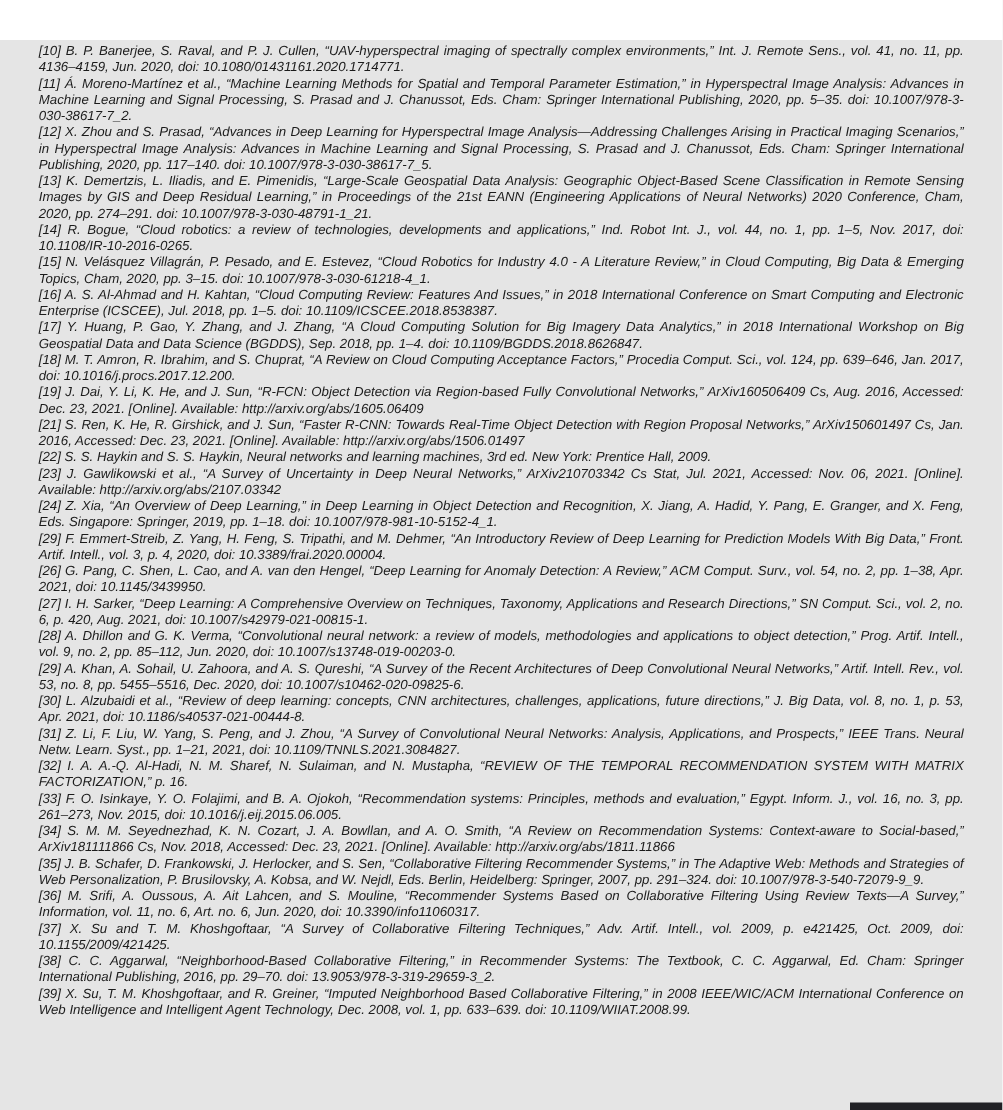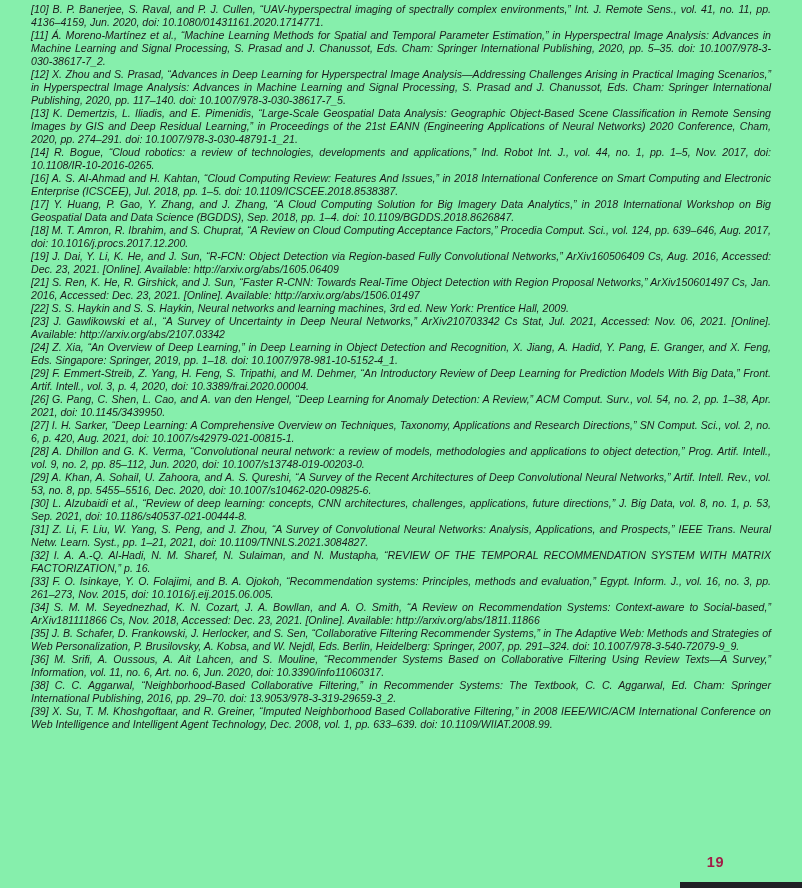--- a/index.html
+++ b/index.html
@@ -10,21 +10,22 @@
   body {
     width: 802px;
     height: 888px;
     position: relative;
     overflow: hidden;
     font-family: "Liberation Sans", sans-serif;
   }
   .page {
     position: absolute;
     inset: 0;
-    background: #86efac;
+    background: #e5e5e5;
+    margin-top: 32px;
   }
   .refs {
     position: absolute;
     top: 3px;
     left: 31px;
     width: 740px;
     font-style: italic;
     font-size: 10.6px;
     line-height: 13px;
     color: #1b1b1b;
@@ -55,38 +56,40 @@
 </head>
 <body>
 
 <div class="page">
   <div class="refs" style="color: rgb(27, 27, 27);">
       <p class="ref">[10] B. P. Banerjee, S. Raval, and P. J. Cullen, “UAV-hyperspectral imaging of spectrally complex environments,” Int. J. Remote Sens., vol. 41, no. 11, pp. 4136–4159, Jun. 2020, doi: 10.1080/01431161.2020.1714771.</p>
       <p class="ref">[11] Á. Moreno-Martínez et al., “Machine Learning Methods for Spatial and Temporal Parameter Estimation,” in Hyperspectral Image Analysis: Advances in Machine Learning and Signal Processing, S. Prasad and J. Chanussot, Eds. Cham: Springer International Publishing, 2020, pp. 5–35. doi: 10.1007/978-3-030-38617-7_2.</p>
       <p class="ref">[12] X. Zhou and S. Prasad, “Advances in Deep Learning for Hyperspectral Image Analysis—Addressing Challenges Arising in Practical Imaging Scenarios,” in Hyperspectral Image Analysis: Advances in Machine Learning and Signal Processing, S. Prasad and J. Chanussot, Eds. Cham: Springer International Publishing, 2020, pp. 117–140. doi: 10.1007/978-3-030-38617-7_5.</p>
       <p class="ref">[13] K. Demertzis, L. Iliadis, and E. Pimenidis, “Large-Scale Geospatial Data Analysis: Geographic Object-Based Scene Classification in Remote Sensing Images by GIS and Deep Residual Learning,” in Proceedings of the 21st EANN (Engineering Applications of Neural Networks) 2020 Conference, Cham, 2020, pp. 274–291. doi: 10.1007/978-3-030-48791-1_21.</p>
       <p class="ref">[14] R. Bogue, “Cloud robotics: a review of technologies, developments and applications,” Ind. Robot Int. J., vol. 44, no. 1, pp. 1–5, Nov. 2017, doi: 10.1108/IR-10-2016-0265.</p>
+      <p class="ref">[15] N. Velásquez Villagrán, P. Pesado, and E. Estevez, “Cloud Robotics for Industry 4.0 - A Literature Review,” in Cloud Computing, Big Data &amp; Emerging Topics, Cham, 2020, pp. 3–15. doi: 10.1007/978-3-030-61218-4_1.</p>
       <p class="ref">[16] A. S. Al-Ahmad and H. Kahtan, “Cloud Computing Review: Features And Issues,” in 2018 International Conference on Smart Computing and Electronic Enterprise (ICSCEE), Jul. 2018, pp. 1–5. doi: 10.1109/ICSCEE.2018.8538387.</p>
       <p class="ref">[17] Y. Huang, P. Gao, Y. Zhang, and J. Zhang, “A Cloud Computing Solution for Big Imagery Data Analytics,” in 2018 International Workshop on Big Geospatial Data and Data Science (BGDDS), Sep. 2018, pp. 1–4. doi: 10.1109/BGDDS.2018.8626847.</p>
-      <p class="ref">[18] M. T. Amron, R. Ibrahim, and S. Chuprat, “A Review on Cloud Computing Acceptance Factors,” Procedia Comput. Sci., vol. 124, pp. 639–646, Aug. 2017, doi: 10.1016/j.procs.2017.12.200.</p>
+      <p class="ref">[18] M. T. Amron, R. Ibrahim, and S. Chuprat, “A Review on Cloud Computing Acceptance Factors,” Procedia Comput. Sci., vol. 124, pp. 639–646, Jan. 2017, doi: 10.1016/j.procs.2017.12.200.</p>
       <p class="ref">[19] J. Dai, Y. Li, K. He, and J. Sun, “R-FCN: Object Detection via Region-based Fully Convolutional Networks,” ArXiv160506409 Cs, Aug. 2016, Accessed: Dec. 23, 2021. [Online]. Available: http://arxiv.org/abs/1605.06409</p>
       <p class="ref">[21] S. Ren, K. He, R. Girshick, and J. Sun, “Faster R-CNN: Towards Real-Time Object Detection with Region Proposal Networks,” ArXiv150601497 Cs, Jan. 2016, Accessed: Dec. 23, 2021. [Online]. Available: http://arxiv.org/abs/1506.01497</p>
       <p class="ref">[22] S. S. Haykin and S. S. Haykin, Neural networks and learning machines, 3rd ed. New York: Prentice Hall, 2009.</p>
       <p class="ref">[23] J. Gawlikowski et al., “A Survey of Uncertainty in Deep Neural Networks,” ArXiv210703342 Cs Stat, Jul. 2021, Accessed: Nov. 06, 2021. [Online]. Available: http://arxiv.org/abs/2107.03342</p>
       <p class="ref">[24] Z. Xia, “An Overview of Deep Learning,” in Deep Learning in Object Detection and Recognition, X. Jiang, A. Hadid, Y. Pang, E. Granger, and X. Feng, Eds. Singapore: Springer, 2019, pp. 1–18. doi: 10.1007/978-981-10-5152-4_1.</p>
       <p class="ref">[29] F. Emmert-Streib, Z. Yang, H. Feng, S. Tripathi, and M. Dehmer, “An Introductory Review of Deep Learning for Prediction Models With Big Data,” Front. Artif. Intell., vol. 3, p. 4, 2020, doi: 10.3389/frai.2020.00004.</p>
       <p class="ref">[26] G. Pang, C. Shen, L. Cao, and A. van den Hengel, “Deep Learning for Anomaly Detection: A Review,” ACM Comput. Surv., vol. 54, no. 2, pp. 1–38, Apr. 2021, doi: 10.1145/3439950.</p>
       <p class="ref">[27] I. H. Sarker, “Deep Learning: A Comprehensive Overview on Techniques, Taxonomy, Applications and Research Directions,” SN Comput. Sci., vol. 2, no. 6, p. 420, Aug. 2021, doi: 10.1007/s42979-021-00815-1.</p>
       <p class="ref">[28] A. Dhillon and G. K. Verma, “Convolutional neural network: a review of models, methodologies and applications to object detection,” Prog. Artif. Intell., vol. 9, no. 2, pp. 85–112, Jun. 2020, doi: 10.1007/s13748-019-00203-0.</p>
       <p class="ref">[29] A. Khan, A. Sohail, U. Zahoora, and A. S. Qureshi, “A Survey of the Recent Architectures of Deep Convolutional Neural Networks,” Artif. Intell. Rev., vol. 53, no. 8, pp. 5455–5516, Dec. 2020, doi: 10.1007/s10462-020-09825-6.</p>
-      <p class="ref">[30] L. Alzubaidi et al., “Review of deep learning: concepts, CNN architectures, challenges, applications, future directions,” J. Big Data, vol. 8, no. 1, p. 53, Sep. 2021, doi: 10.1186/s40537-021-00444-8.</p>
+      <p class="ref">[30] L. Alzubaidi et al., “Review of deep learning: concepts, CNN architectures, challenges, applications, future directions,” J. Big Data, vol. 8, no. 1, p. 53, Apr. 2021, doi: 10.1186/s40537-021-00444-8.</p>
       <p class="ref">[31] Z. Li, F. Liu, W. Yang, S. Peng, and J. Zhou, “A Survey of Convolutional Neural Networks: Analysis, Applications, and Prospects,” IEEE Trans. Neural Netw. Learn. Syst., pp. 1–21, 2021, doi: 10.1109/TNNLS.2021.3084827.</p>
       <p class="ref">[32] I. A. A.-Q. Al-Hadi, N. M. Sharef, N. Sulaiman, and N. Mustapha, “REVIEW OF THE TEMPORAL RECOMMENDATION SYSTEM WITH MATRIX FACTORIZATION,” p. 16.</p>
       <p class="ref">[33] F. O. Isinkaye, Y. O. Folajimi, and B. A. Ojokoh, “Recommendation systems: Principles, methods and evaluation,” Egypt. Inform. J., vol. 16, no. 3, pp. 261–273, Nov. 2015, doi: 10.1016/j.eij.2015.06.005.</p>
       <p class="ref">[34] S. M. M. Seyednezhad, K. N. Cozart, J. A. Bowllan, and A. O. Smith, “A Review on Recommendation Systems: Context-aware to Social-based,” ArXiv181111866 Cs, Nov. 2018, Accessed: Dec. 23, 2021. [Online]. Available: http://arxiv.org/abs/1811.11866</p>
       <p class="ref">[35] J. B. Schafer, D. Frankowski, J. Herlocker, and S. Sen, “Collaborative Filtering Recommender Systems,” in The Adaptive Web: Methods and Strategies of Web Personalization, P. Brusilovsky, A. Kobsa, and W. Nejdl, Eds. Berlin, Heidelberg: Springer, 2007, pp. 291–324. doi: 10.1007/978-3-540-72079-9_9.</p>
       <p class="ref">[36] M. Srifi, A. Oussous, A. Ait Lahcen, and S. Mouline, “Recommender Systems Based on Collaborative Filtering Using Review Texts—A Survey,” Information, vol. 11, no. 6, Art. no. 6, Jun. 2020, doi: 10.3390/info11060317.</p>
+      <p class="ref">[37] X. Su and T. M. Khoshgoftaar, “A Survey of Collaborative Filtering Techniques,” Adv. Artif. Intell., vol. 2009, p. e421425, Oct. 2009, doi: 10.1155/2009/421425.</p>
       <p class="ref">[38] C. C. Aggarwal, “Neighborhood-Based Collaborative Filtering,” in Recommender Systems: The Textbook, C. C. Aggarwal, Ed. Cham: Springer International Publishing, 2016, pp. 29–70. doi: 13.9053/978-3-319-29659-3_2.</p>
       <p class="ref">[39] X. Su, T. M. Khoshgoftaar, and R. Greiner, “Imputed Neighborhood Based Collaborative Filtering,” in 2008 IEEE/WIC/ACM International Conference on Web Intelligence and Intelligent Agent Technology, Dec. 2008, vol. 1, pp. 633–639. doi: 10.1109/WIIAT.2008.99.</p>
     </div>
   <div class="page-number" style="color: rgb(162, 28, 71);">19</div>
   <div class="bottom-bar" style="background: rgb(33, 33, 38);"></div>
 </div>
 
 </body></html>

